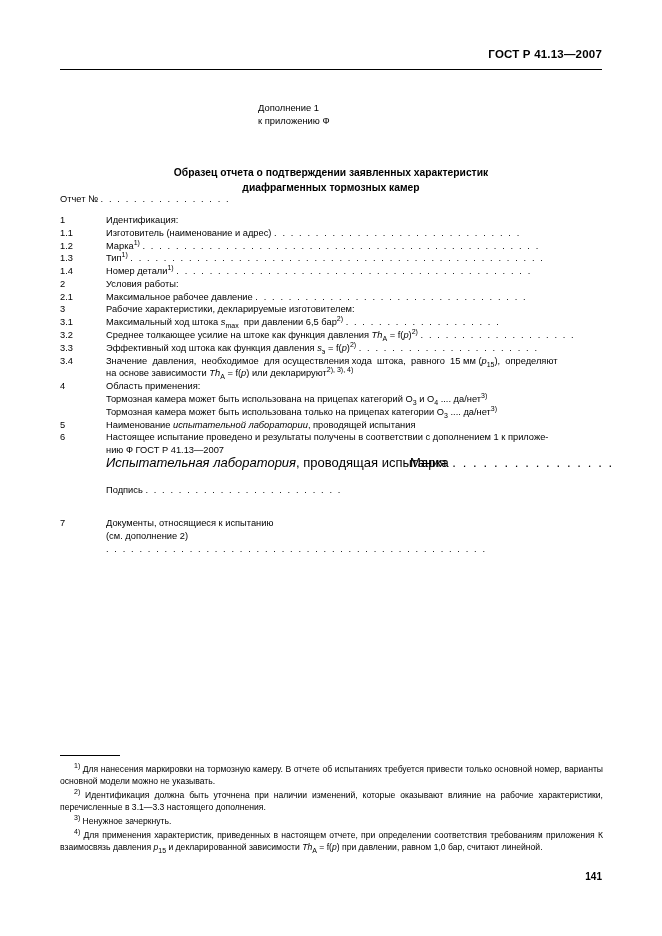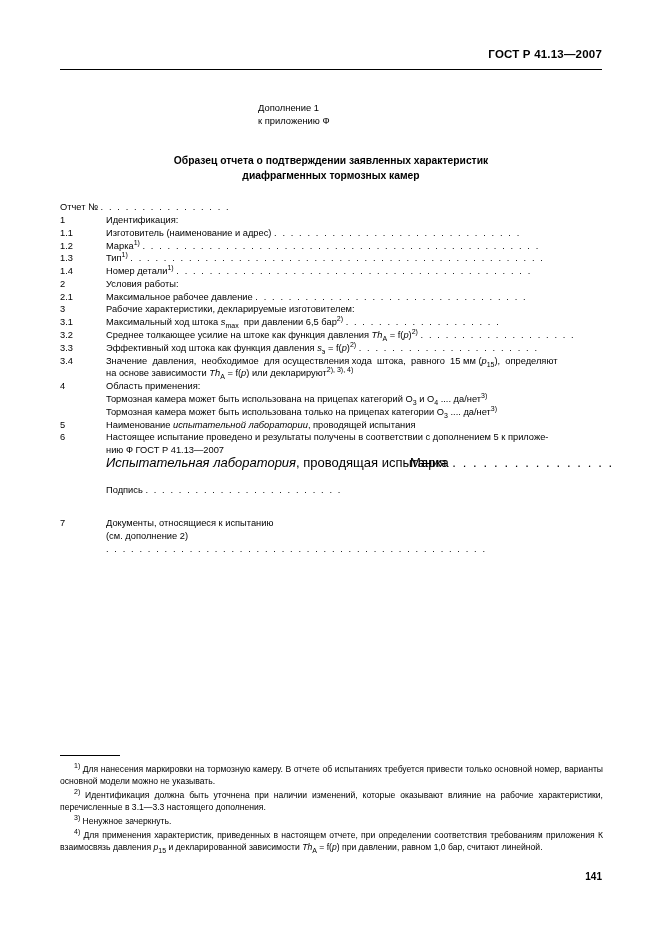--- a/index.html
+++ b/index.html
@@ -42,31 +42,31 @@
     position: absolute;
     left: 258px;
     top: 101px;
     font-size: 9.4px;
     font-weight: normal;
     line-height: 13px;
   }
   .title-block {
     position: absolute;
     left: 60px;
-    top: 153px;
+    top: 165px;
     width: 542px;
     text-align: center;
     font-size: 10.3px;
     font-weight: bold;
     line-height: 15px;
   }
   .report-no {
     position: absolute;
     left: 60px;
-    top: 202px;
+    top: 194px;
     font-size: 9.3px;
   }
   .dots { letter-spacing: 1.6px; }
   .body-list {
     position: absolute;
     left: 60px;
     top: 214px;
     width: 546px;
     font-size: 9.3px;
     line-height: 12.6px;
@@ -258,21 +258,21 @@
       <span class="txt">Тормозная камера может быть использована только на прицепах категории O<sub>3</sub> .... да/нет<sup>3)</sup></span>
     </div>
 
     <div class="row">
       <span class="num">5</span>
       <span class="txt">Наименование <span class="ital">испытательной лаборатории</span>, проводящей испытания</span>
     </div>
 
     <div class="row">
       <span class="num">6</span>
-      <span class="txt">Настоящее испытание проведено и результаты получены  в соответствии с дополнением 5 к приложе-</span>
+      <span class="txt">Настоящее испытание проведено и результаты получены  в соответствии с дополнением 1 к приложе-</span>
     </div>
 
     <div class="row">
       <span class="num"></span>
       <span class="txt">нию Ф ГОСТ Р 41.13—2007</span>
     </div>
 
   </div>
 
   <div class="lab-line">

